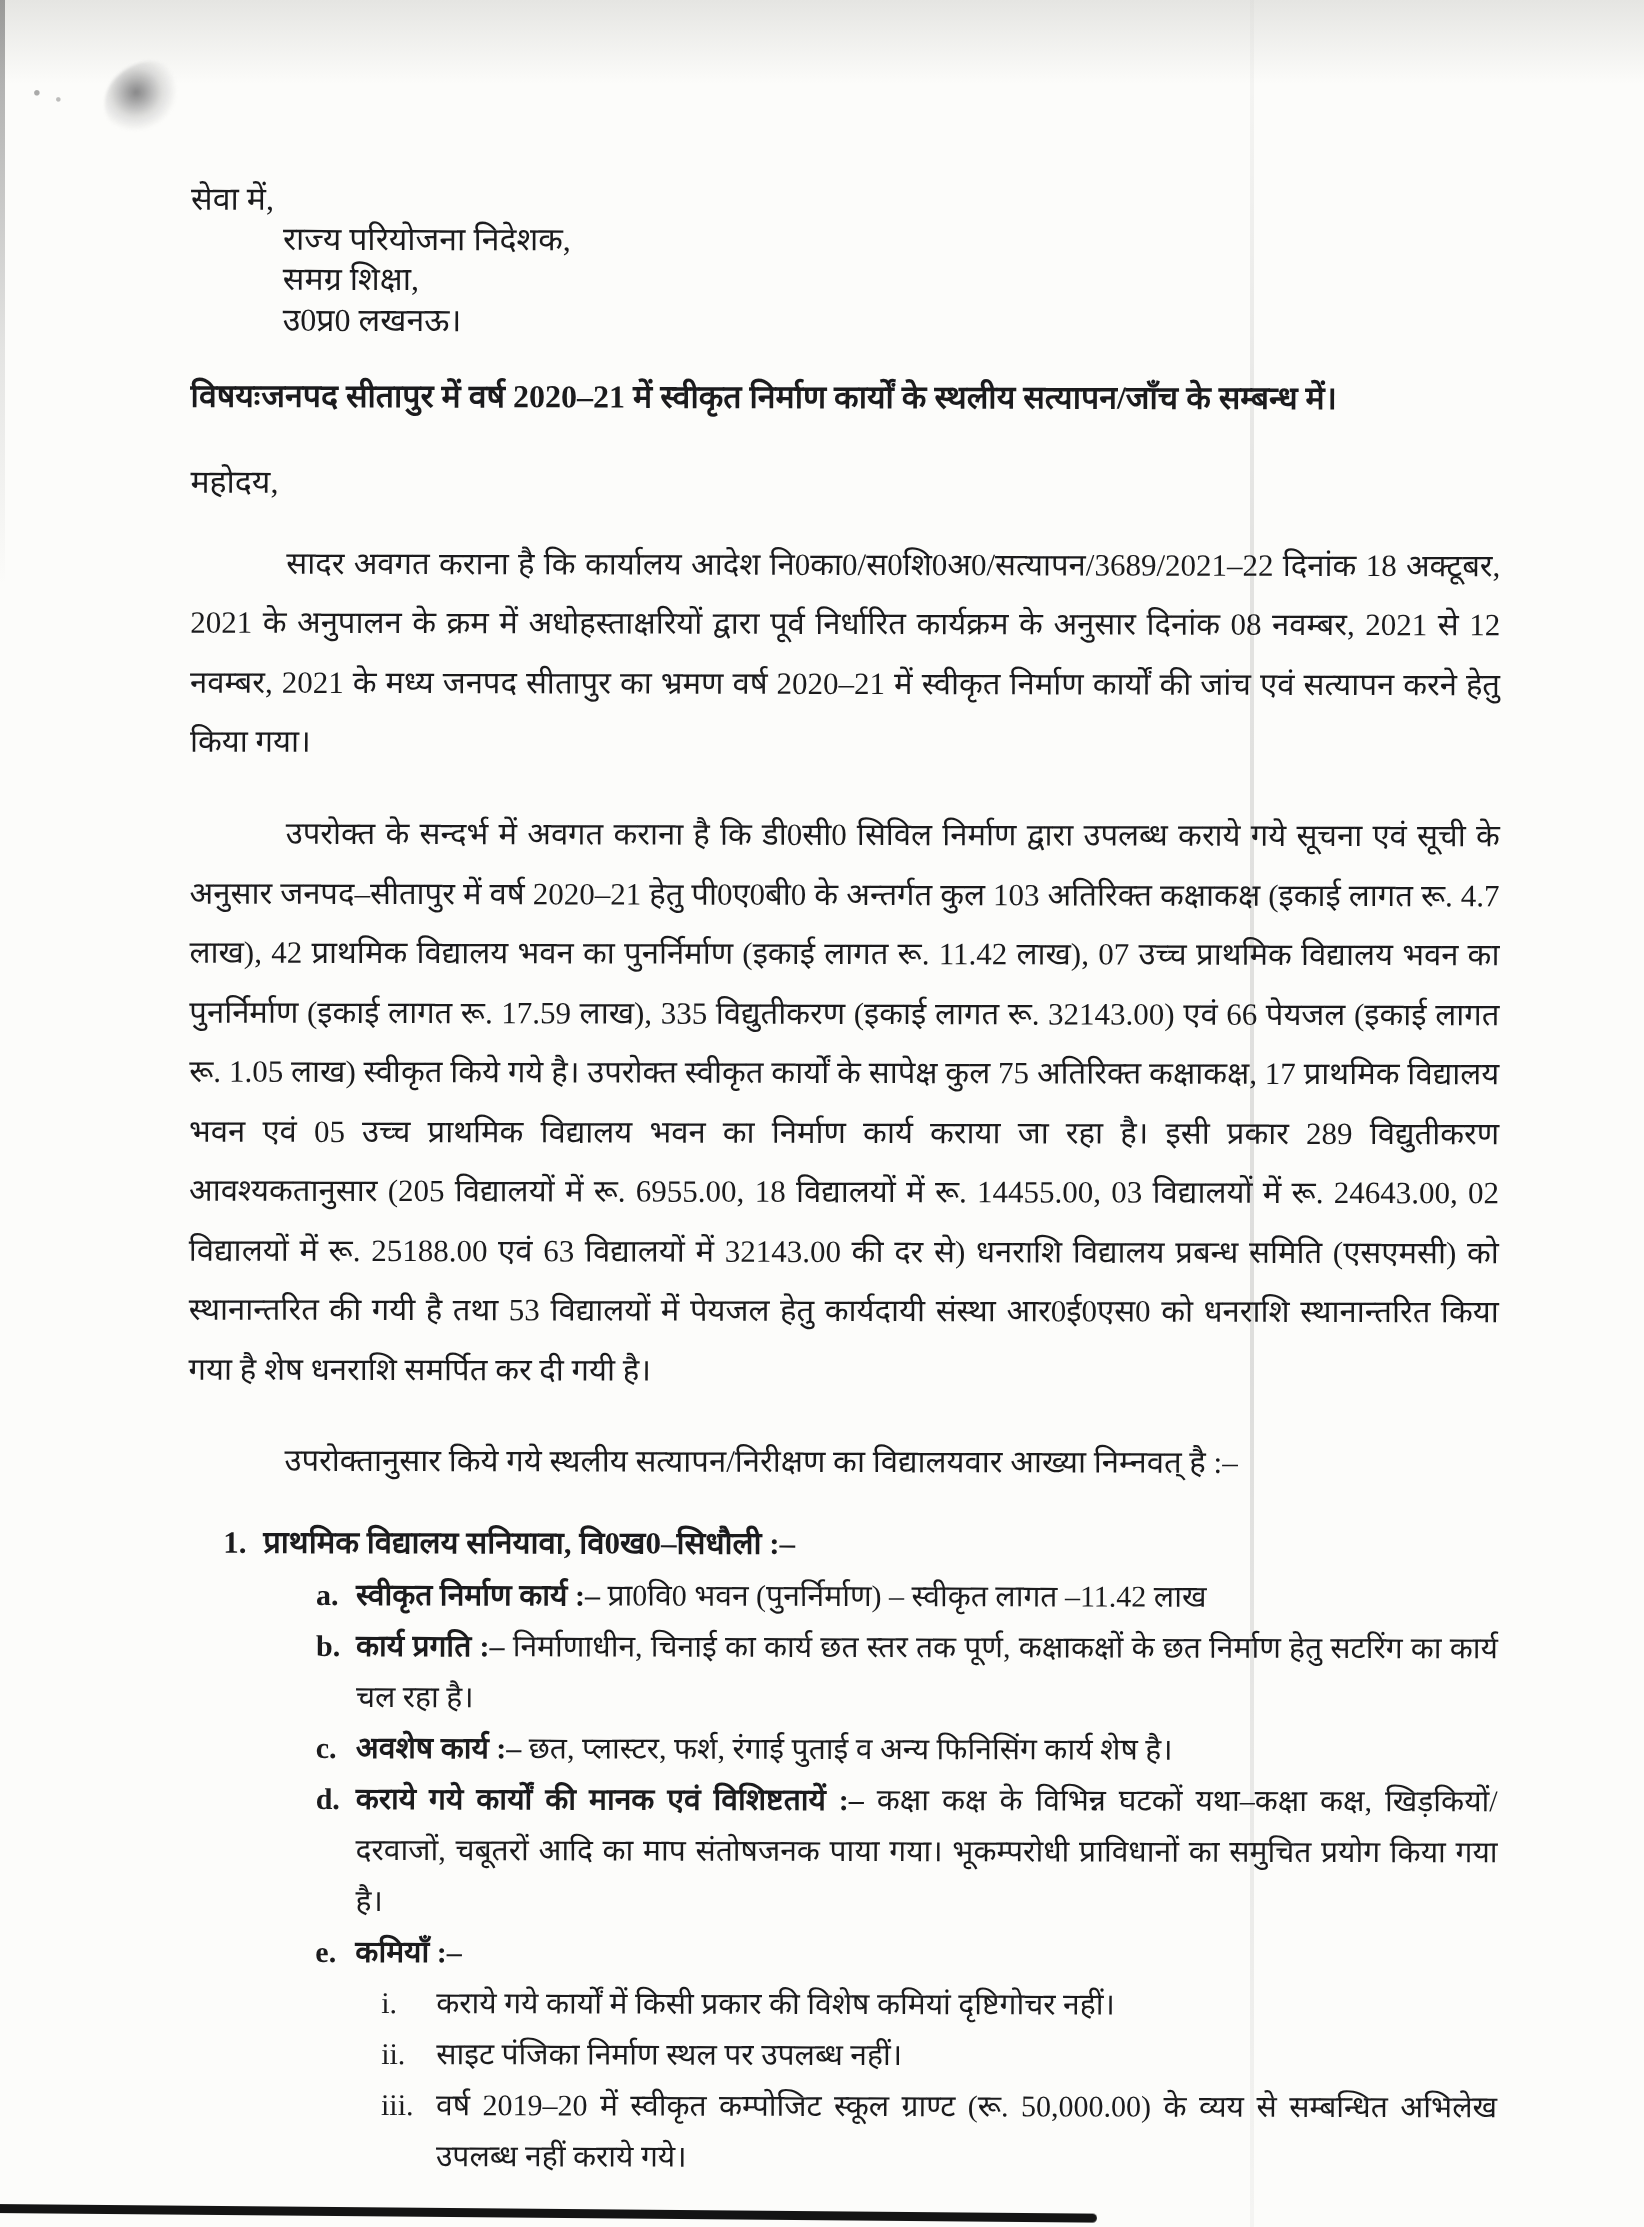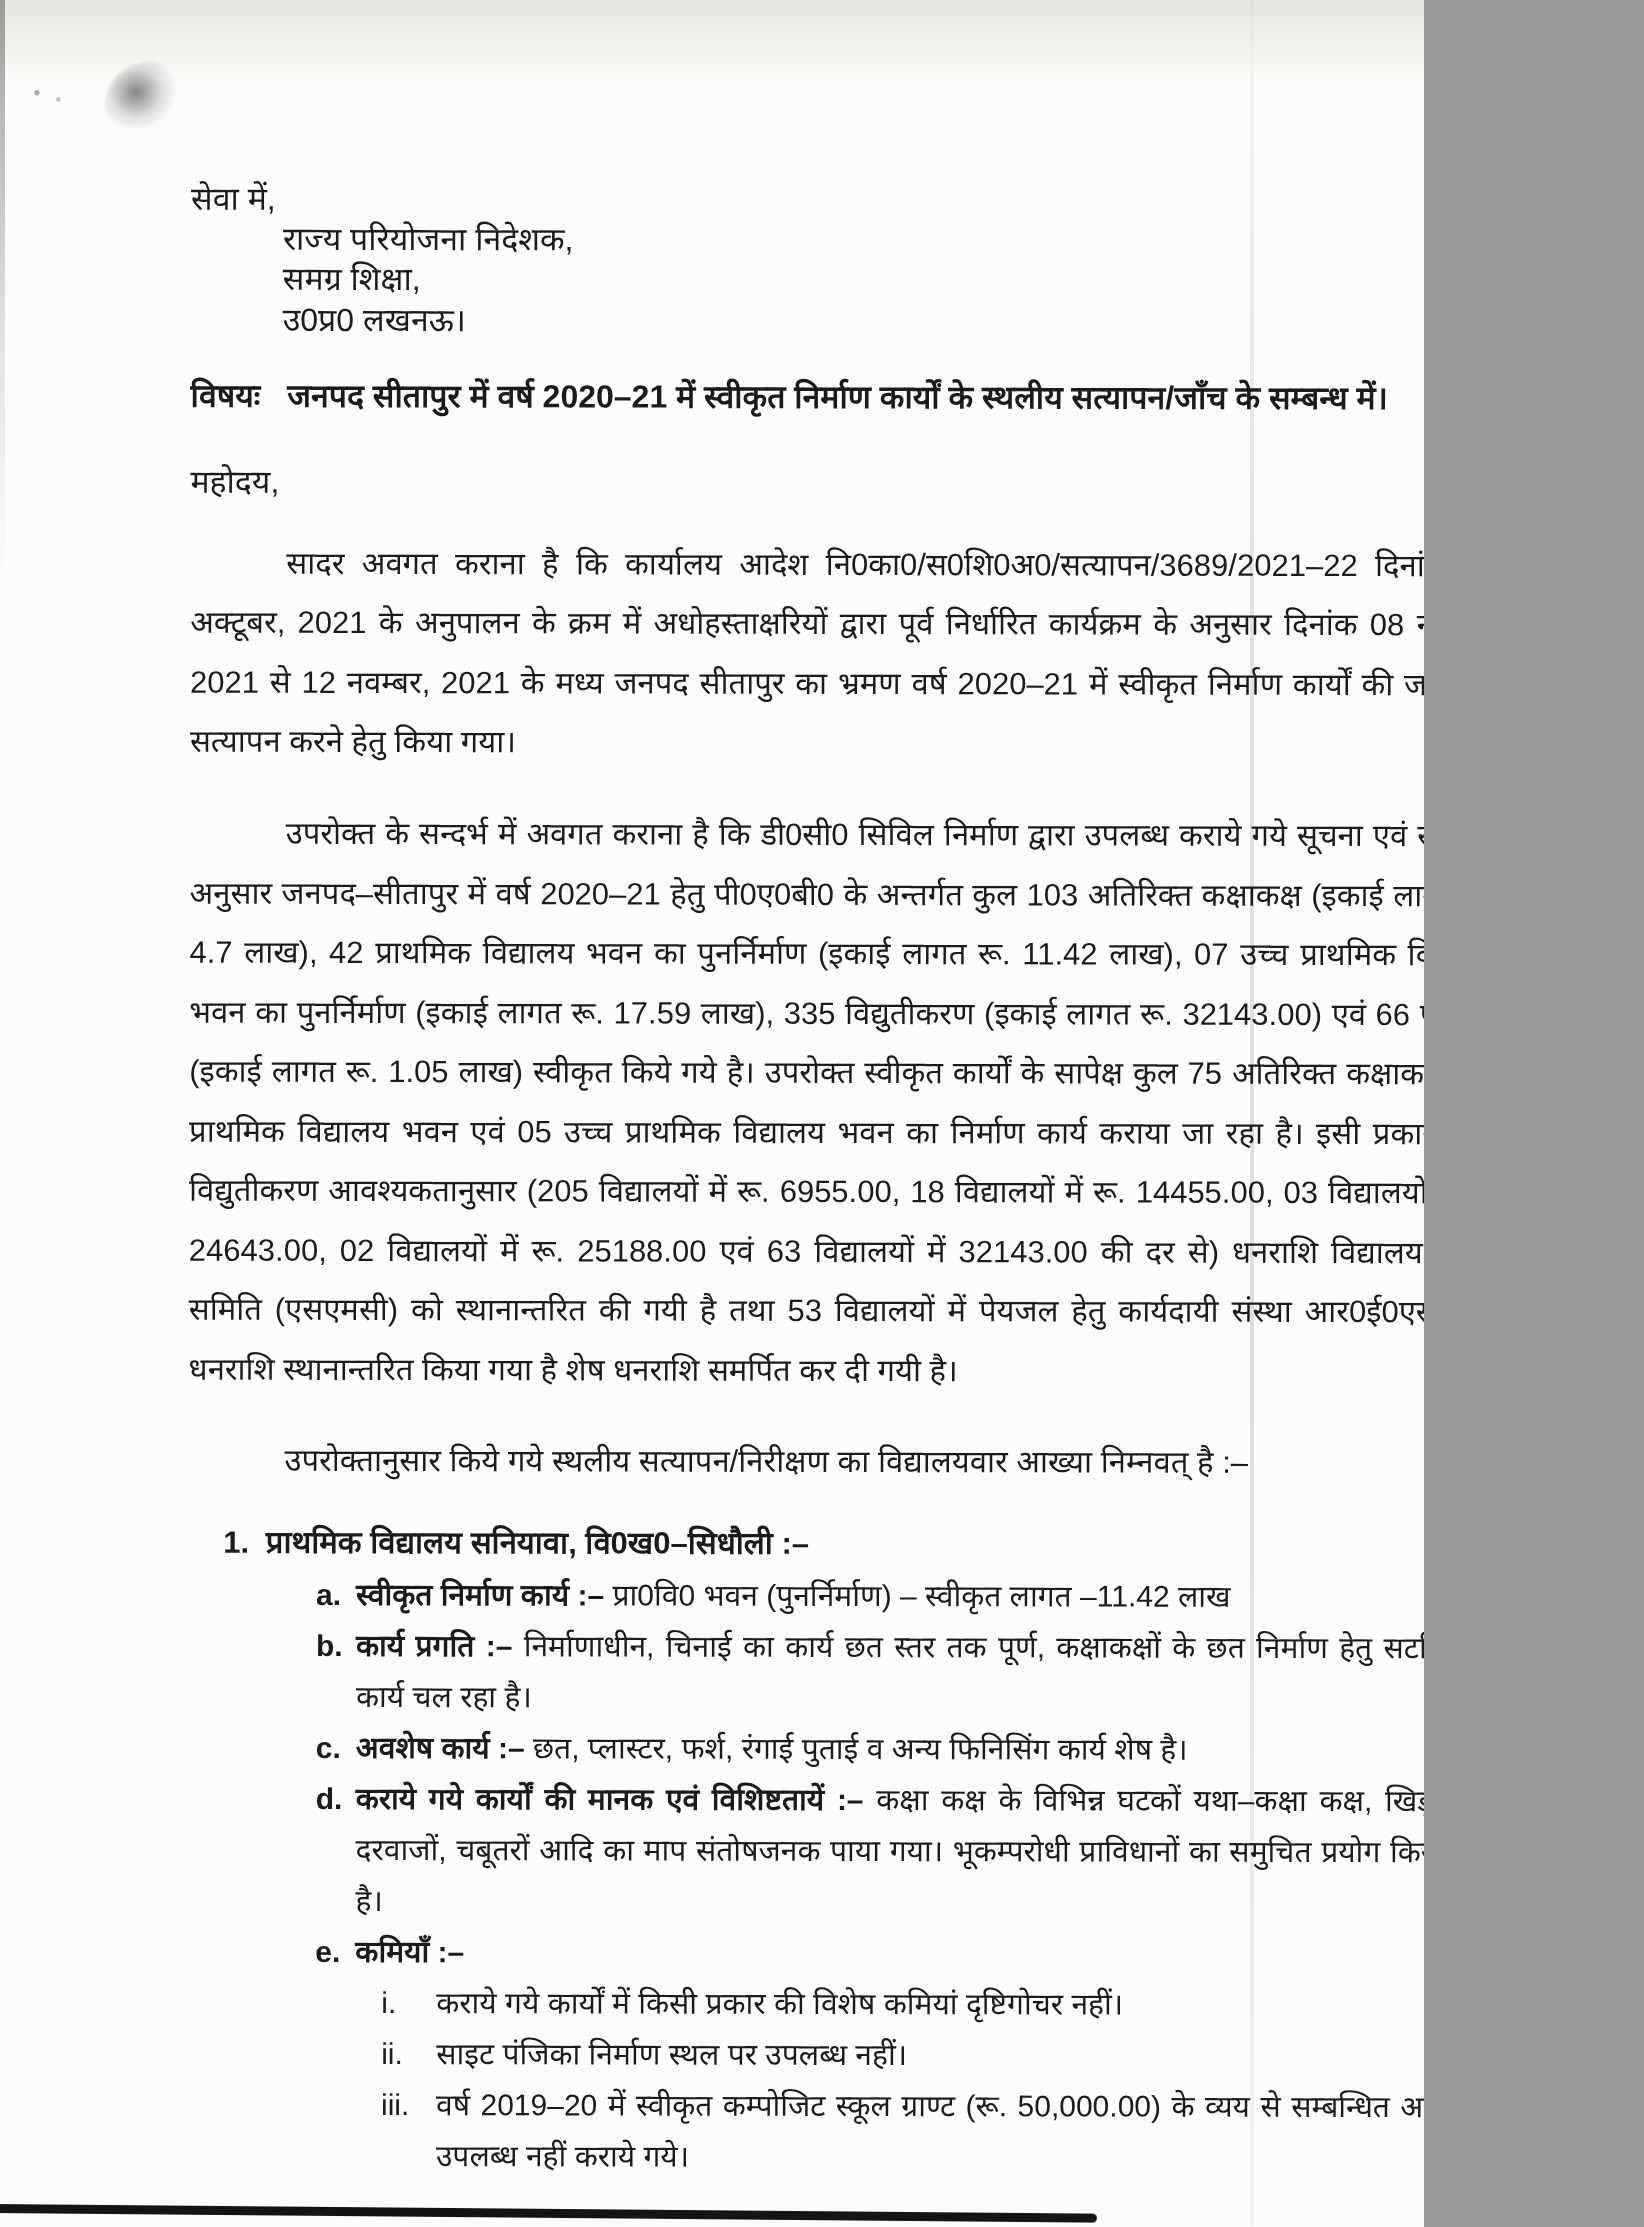--- a/index.html
+++ b/index.html
@@ -1,22 +1,22 @@
 <!DOCTYPE html>
 <html style="font-size:9px"><head>
 <meta charset="utf-8">
 <style>
   html,body{margin:0;padding:0;background:#9a9a98;}
   .page{
     position:relative;
-    width:1424px;height:2227px;
+    width:1644px;height:2227px;
     background:#fcfcfa;
     overflow:hidden;
     color:#1b1b1d;
-    font-family:Liberation Sans, sans-serif;
+    font-family:Liberation Serif, serif;
   }
   
   .top-shade{position:absolute;left:0;top:0;width:100%;height:84px;
     background:linear-gradient(#e5e5e2,rgba(246,246,244,0));}
   .left-edge-shadow{position:absolute;left:0;top:0;width:5px;height:585px;
     background:linear-gradient(rgba(90,90,90,.55),rgba(120,120,120,.18) 60%,transparent);}
   .scan-smudge{position:absolute;left:103px;top:64px;width:78px;height:67px;
     background:radial-gradient(ellipse at 45% 40%,rgba(55,55,58,.6),rgba(110,110,112,.22) 42%,transparent 68%);
     border-radius:60% 40% 55% 45%;filter:blur(1.4px);transform:rotate(-18deg);}
   .scan-dots{position:absolute;left:31px;top:84px;width:39px;height:22px;
@@ -27,21 +27,21 @@
   .bottom-scan-line{position:absolute;left:-8.4px;top:2204px;width:1105px;height:9px;
     background:#141414;transform:rotate(0.5deg);transform-origin:left top;
     border-radius:0 4.5px 4.5px 0;filter:blur(0.4px);}
 
   
   .content{position:absolute;left:189px;top:177px;width:1310px;transform:rotate(.12deg);}
   .salutation-line{font-size:32px;}
   .addressee{margin-left:92px;font-size:32px;line-height:1.26;}
   .subject{margin-top:32px;font-weight:bold;font-size:32px;line-height:1.5;
     padding-left:92px;text-indent:-92px;text-align:justify;}
-  .subject-label{margin-right:27px;}
+  .subject-label{margin-right:1px;}
   .greeting{margin-top:39px;font-size:32px;}
   .para{margin:0;margin-top:32px;font-size:31px;line-height:1.92;
     text-align:justify;text-indent:96px;}
   .list{margin-top:26px;}
   .list-heading{font-weight:bold;font-size:31px;margin-left:35px;line-height:1.7;}
   .list-number{display:inline-block;margin-right:16.7px;font-weight:bold;}
   .items{margin-left:128px;}
   .item{display:flex;font-size:30px;line-height:1.7;}
   .item-letter{flex:none;width:40px;font-weight:bold;}
   .item-body{flex:1;text-align:justify;}

